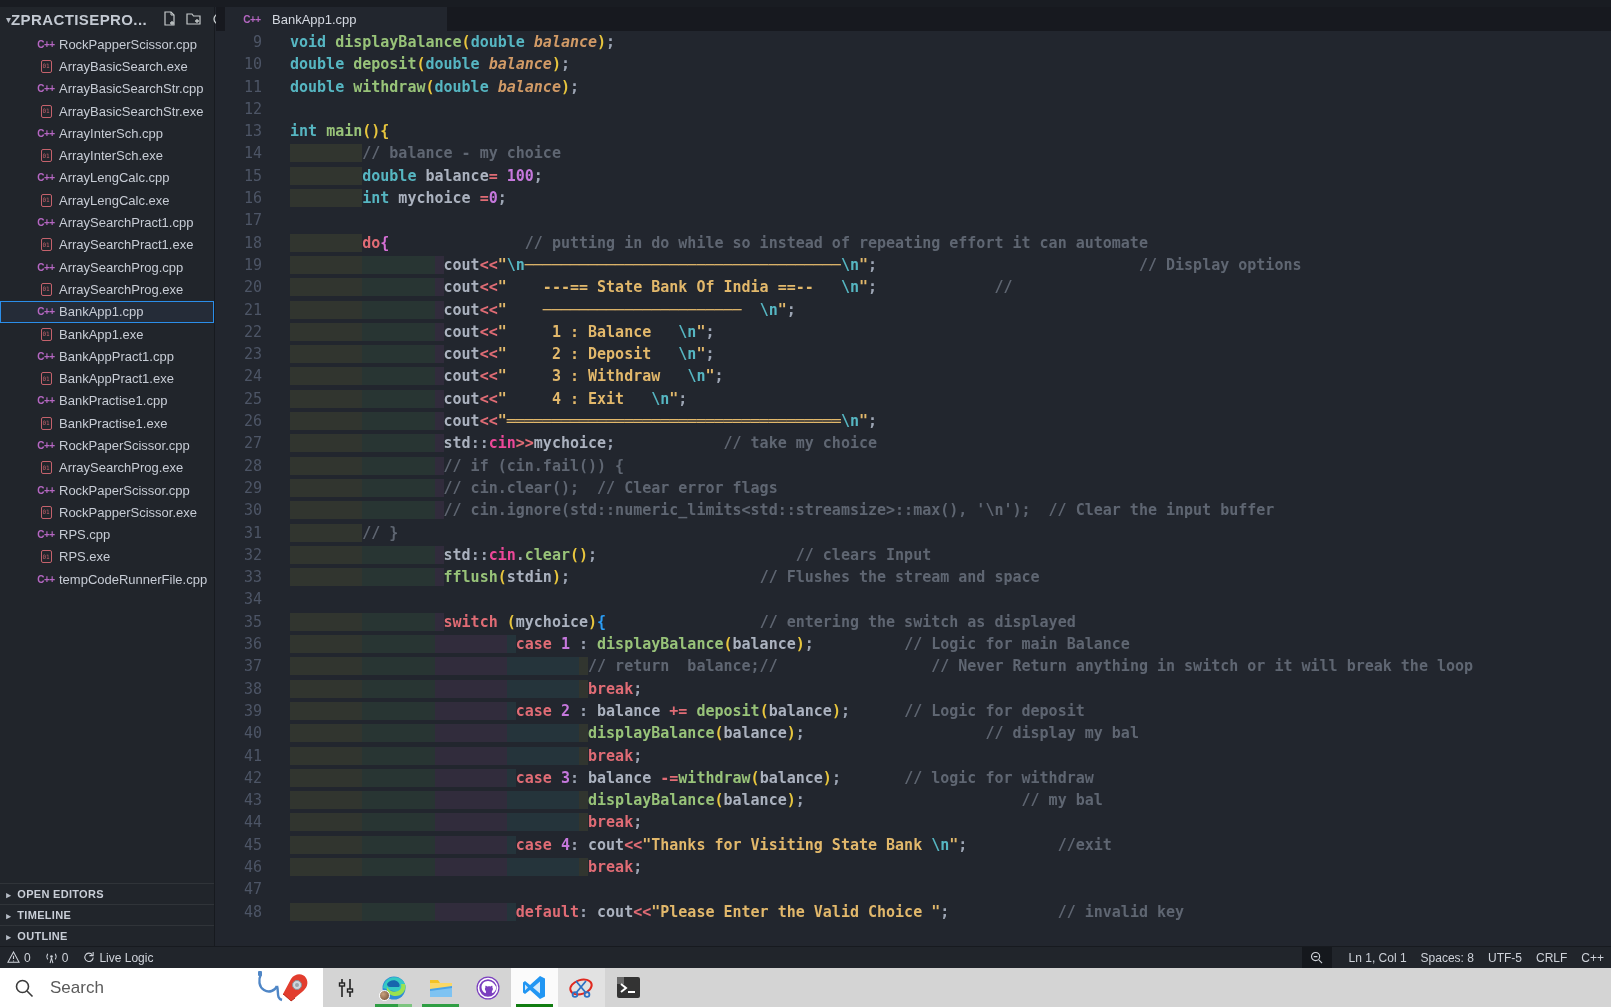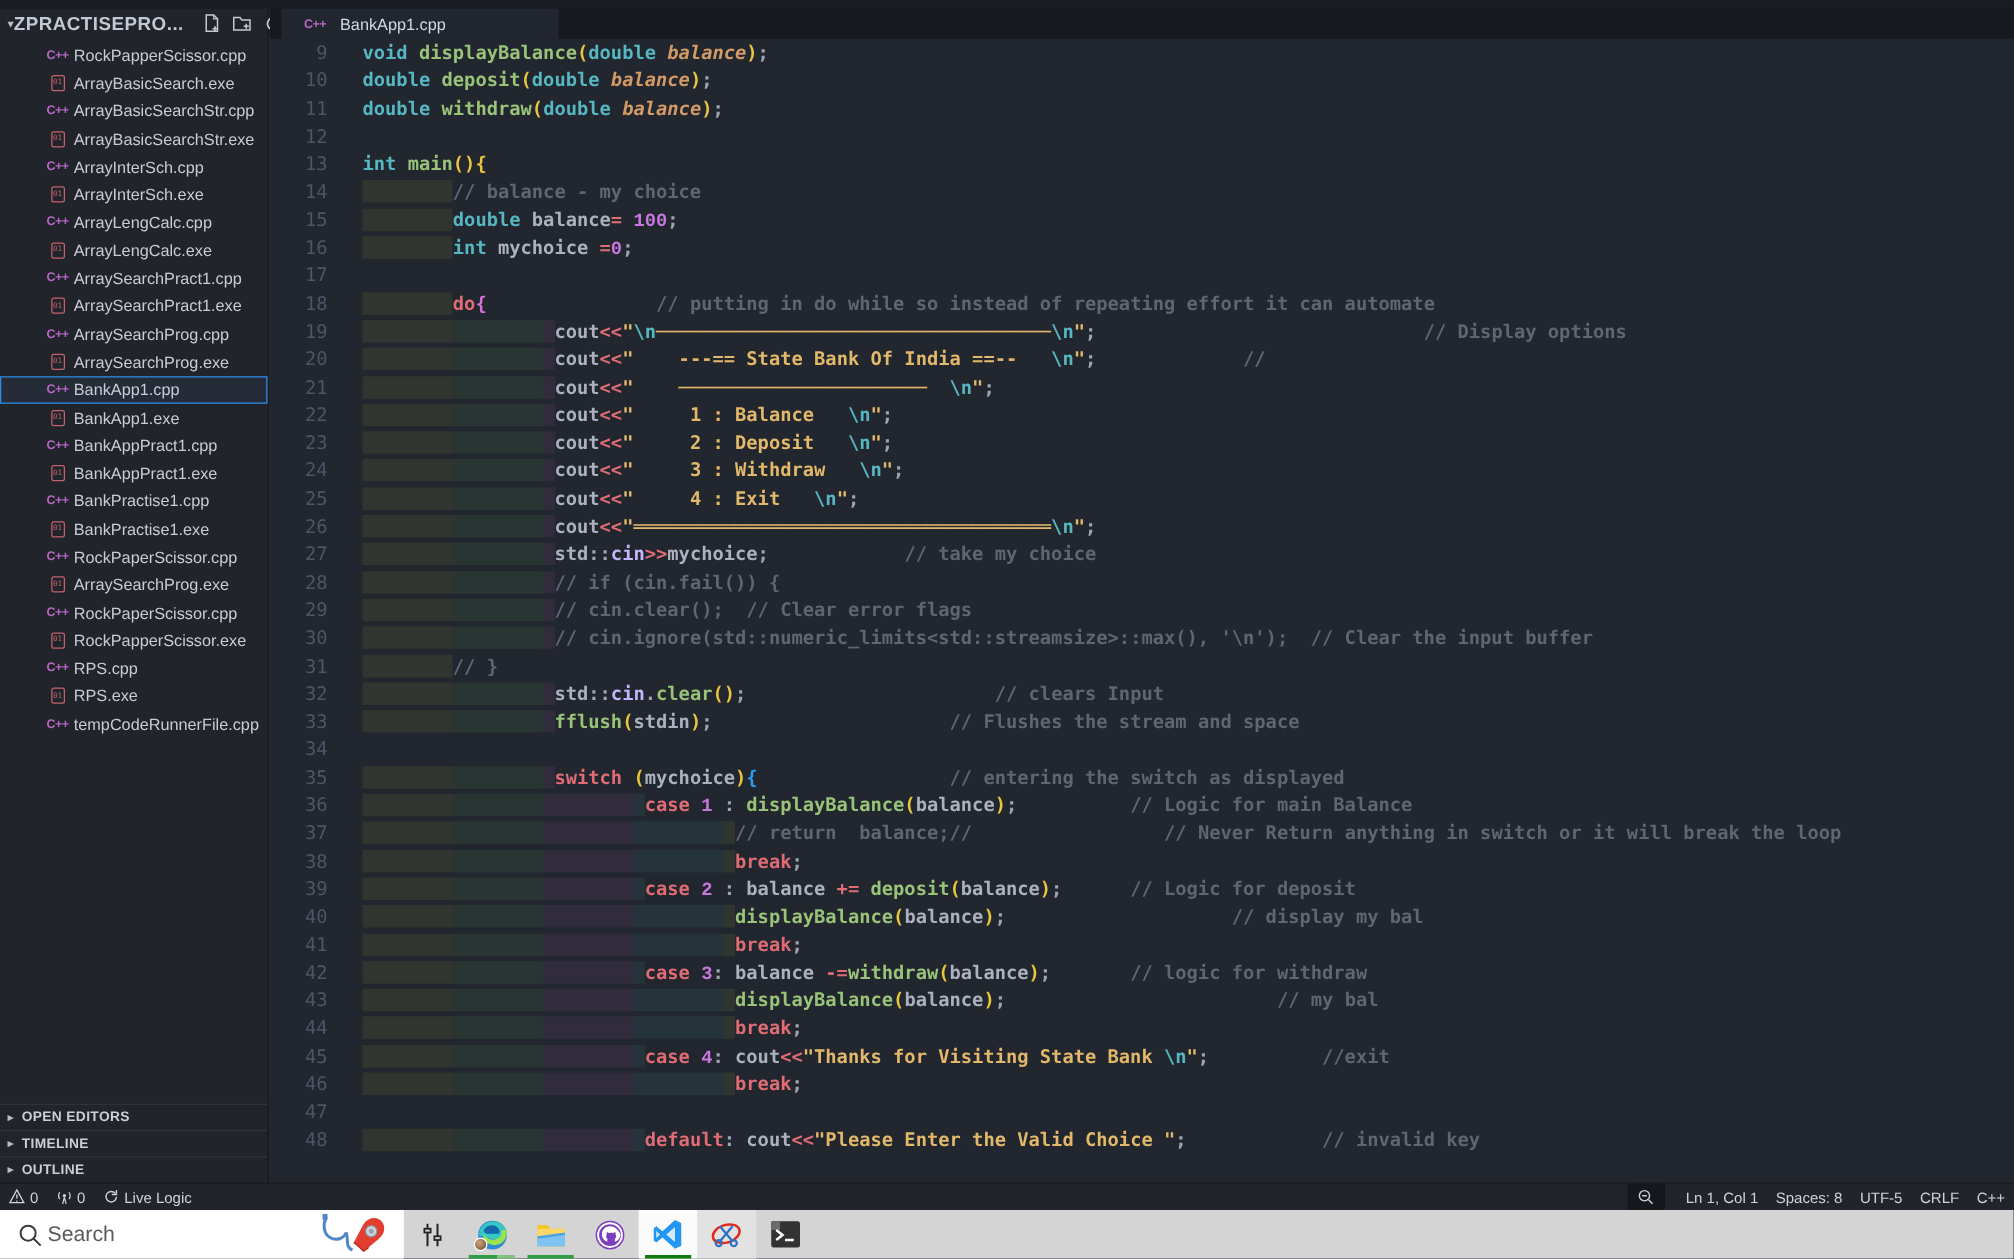--- a/index.html
+++ b/index.html
@@ -42,25 +42,25 @@
   .tab-label { color:#d4d8e0; font-size:13px; }
   .editor { position:absolute; left:216px; top:31px; width:1395px; height:915px;
             background:#22262e; overflow:hidden; }
   .code { font-family:"DejaVu Sans Mono", monospace; font-size:15px; font-weight:bold;
           line-height:22.3px; white-space:pre; }
   .cl { display:flex; height:22.3px; }
   .ln { width:46px; text-align:right; color:#4d5566; font-weight:normal; flex:0 0 46px; }
   .ct { margin-left:28px; }
   .tk.pl { color:#abb2bf; } .tk.pn { color:#9da5b4; }
   .tk.kw { color:#e06c75; } .tk.ty { color:#56b6c2; }
-  .tk.fn { color:#98c379; } .tk.num { color:#c678dd;font-family:Liberation Mono, monospace; }
+  .tk.fn { color:#98c379; } .tk.num { color:#c678dd; }
   .tk.str { color:#e2b86b; } .tk.esc { color:#56b6c2; }
   .tk.op { color:#e06c75; } .tk.cmt { color:#5f6672; }
   .tk.b1 { color:#e7c53d; } .tk.b2 { color:#d670d6; } .tk.b3 { color:#2b9df5; }
-  .tk.cin { color:#c4b5fd; } .tk.arg { color:#d19a66; font-style:italic; }
+  .tk.cin { color:#ec4899; } .tk.arg { color:#d19a66; font-style:italic; }
   .tk.ws { color:#abb2bf; }
   .tk.ind0 { background:rgba(255,255,64,.07); }
   .tk.ind1 { background:rgba(127,255,127,.07); }
   .tk.ind2 { background:rgba(255,127,255,.07); }
   .tk.ind3 { background:rgba(79,236,236,.07); }
 
   
   .statusbar { position:absolute; left:0; top:946px; width:1611px; height:22px; background:#21252b;
                border-top:1px solid #171a1f; display:flex; align-items:center;
                color:#ced2d9; font-size:12px; }
@@ -68,21 +68,21 @@
   .st-right { margin-left:auto; display:flex; align-items:center; height:100%; }
   .st-zoom { background:#15181d; width:30px; justify-content:center; }
   .st-gap { width:10px; }
 
   
   .taskbar { position:absolute; left:0; top:968px; width:1611px; height:39px; background:#d4d4d4;
              display:flex; align-items:stretch; }
   .tb-search { width:323px; background:#ffffff; display:flex; align-items:center;
                padding-left:14px; position:relative; }
   .tb-search input { border:none; outline:none; font-size:17px; color:#444;
-                     font-family:"Liberation Sans", sans-serif; width:150px; margin-left:4px; background:transparent; }
+                     font-family:"Liberation Sans", sans-serif; width:150px; margin-left:16px; background:transparent; }
   .tb-search input::placeholder { color:#5a5a5a; }
   .tb-doodle { position:absolute; right:8px; top:3px; }
   .tb-apps { display:flex; }
   .tb-app { width:47px; display:flex; align-items:center; justify-content:center;
             position:relative; cursor:pointer; }
   .tb-app.active { background:#fbfbfb; }
   .tb-app.hoverish { background:#e2e2e2; }
   .runline { position:absolute; bottom:0; left:5px; right:5px; height:3px; background:#2f9e44; }
   .runline.dark { background:#107c10; }
   .runline.split { background:linear-gradient(to right, #2f9e44 0 62%, #7cc47f 62% 100%); }

